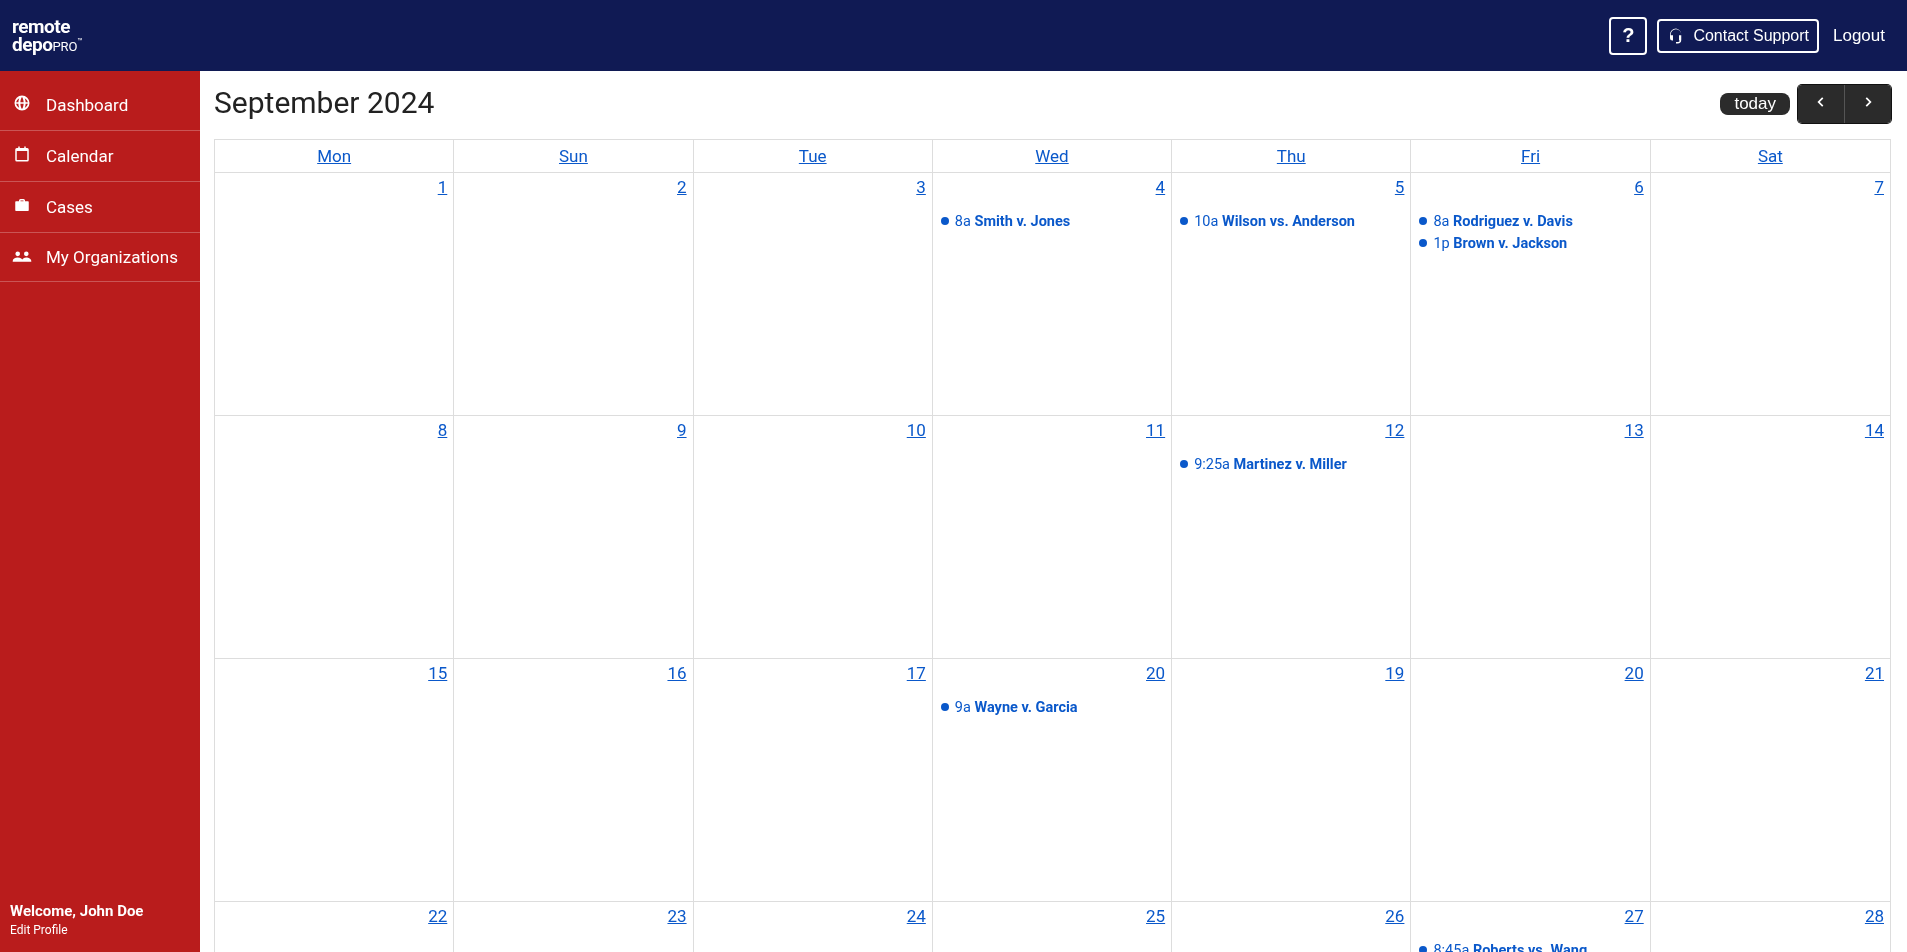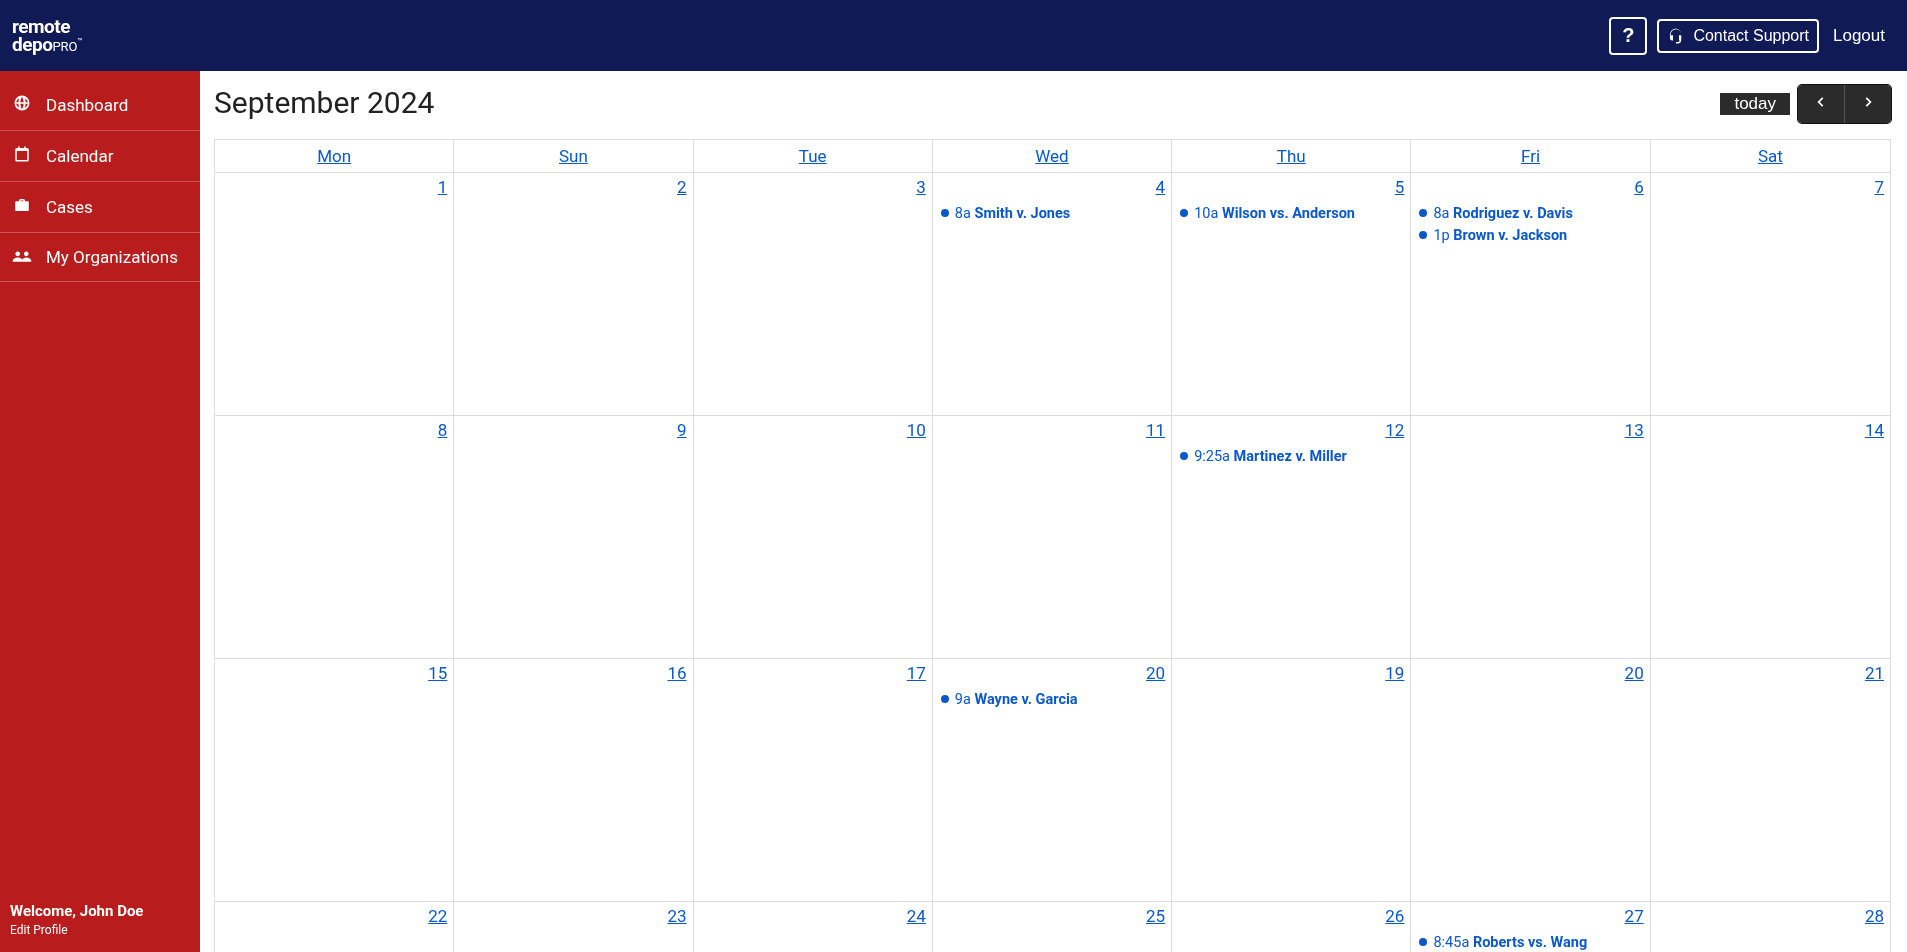--- a/index.html
+++ b/index.html
@@ -75,21 +75,21 @@
 
 .main { flex: 1; background: #fff; overflow-y: scroll; padding: 14px 16px 10px 14px; min-height: 0; }
 
 .cal-header { display: flex; align-items: flex-start; justify-content: space-between; margin-bottom: 16px; }
 .cal-title { font-size: 30px; font-weight: 400; color: #222; }
 .cal-controls { display: flex; align-items: center; gap: 8px; }
 .btn-dark {
   background: #2b2b2b;
   color: #fff;
   border: none;
-  border-radius: 0;
+  border-radius: 8px;
   padding: 1px 14px;
   font-size: 17px;
   cursor: pointer;
 }
 .btn-group { display: inline-flex; border-radius: 4px; overflow: hidden; box-shadow: 0 0 0 1px #111; }
 .btn-group .btn-dark { border-radius: 0; padding: 9px 16px; }
 .btn-group .btn-dark + .btn-dark { border-left: 1px solid #555; }
 
 
 .calendar { border: 1px solid #ddd; width: 100%; }
@@ -116,21 +116,21 @@
 }
 .cal-week:last-child .cal-cell { min-height: 180px; }
 .cal-cell:last-child { border-right: none; }
 .daynum {
   text-align: right;
   color: #0a58ca;
   text-decoration: underline;
   font-size: 17px;
   cursor: pointer;
 }
-.events { margin-top: 6px; }
+.events { margin-top: 14px; }
 .event {
   font-size: 14.5px;
   color: #0a58ca;
   padding: 2px 0 3px 2px;
   cursor: pointer;
   white-space: nowrap;
   overflow: hidden;
   text-overflow: ellipsis;
 }
 .event::before {

